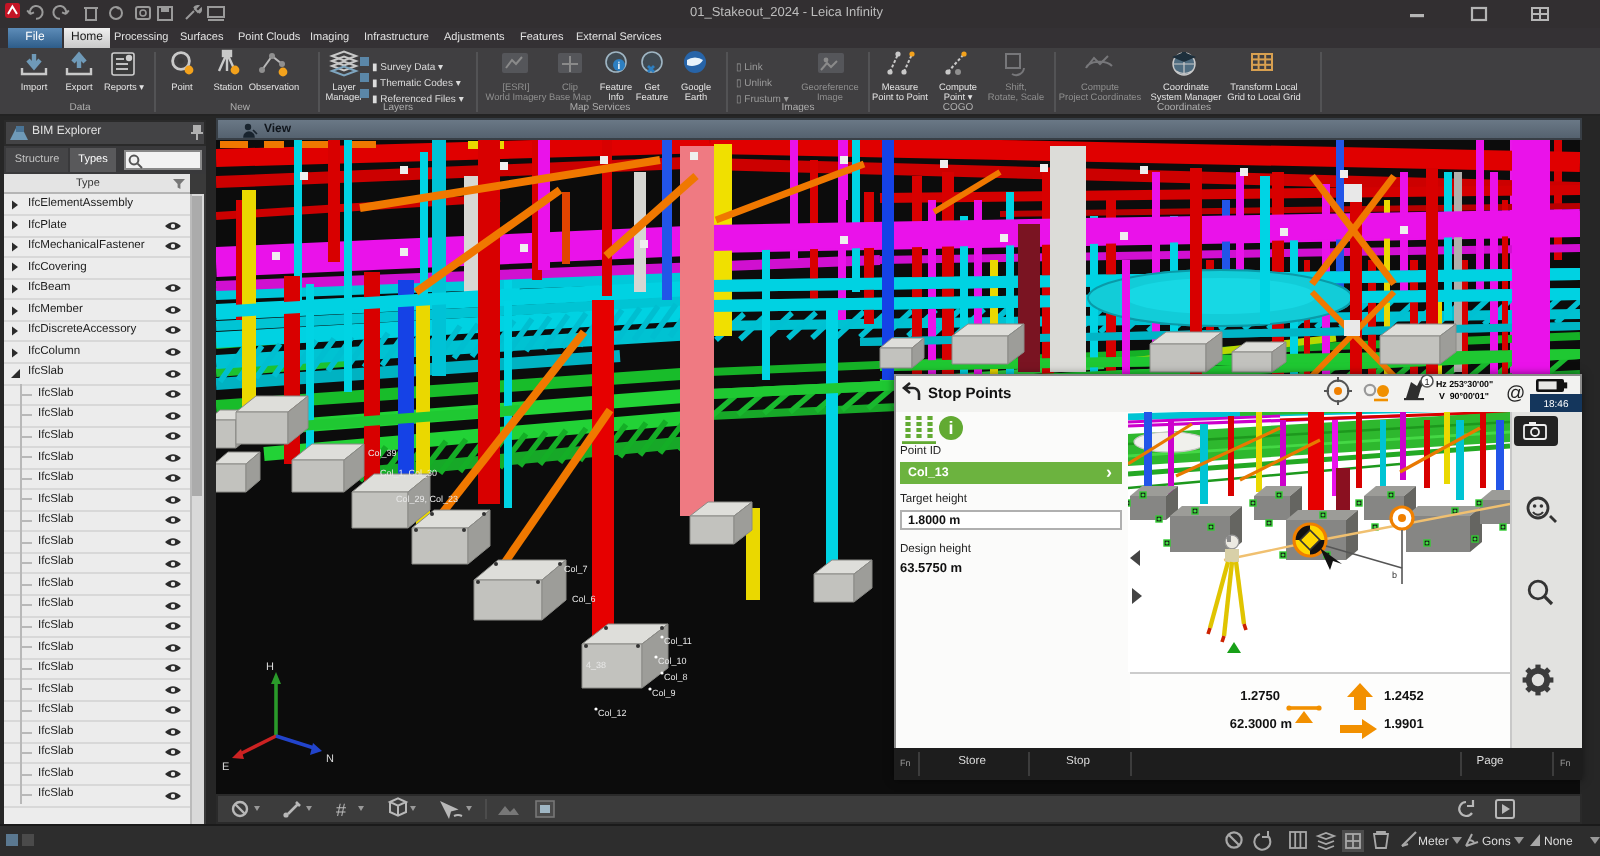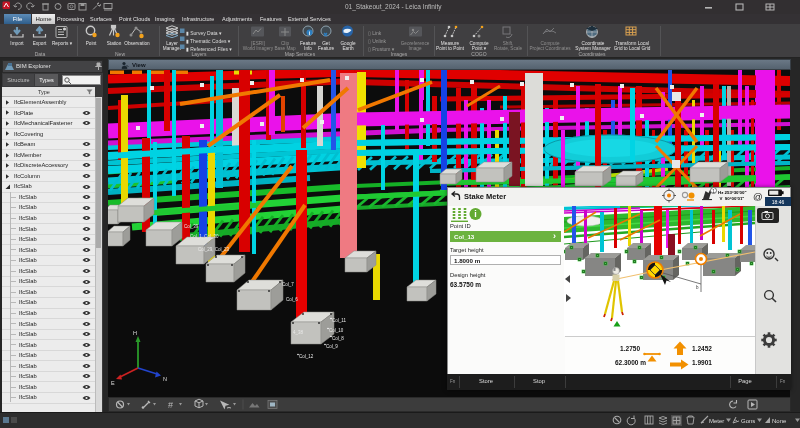--- a/index.html
+++ b/index.html
@@ -806,21 +806,21 @@
 </g>
 <text x="133" y="335" font-size="5.5" fill="#ddd" font-family="Liberation Sans">H</text>
 <text x="111" y="385" font-size="5.5" fill="#ddd" font-family="Liberation Sans">E</text>
 <text x="163" y="381" font-size="5.5" fill="#ddd" font-family="Liberation Sans">N</text>
 </svg>
 <div class="a" style="left:447px;top:187px;width:344px;height:203px;background:#fbfbfa;border:1px solid #8a8a8a;box-shadow:0 0 4px rgba(0,0,0,0.5);"></div>
 <div class="a" style="left:448px;top:188px;width:342px;height:18px;background:#f2f2f0;"></div>
 <svg class="a" style="left:449px;top:190px" width="13" height="13" viewBox="0 0 13 13">
     <path d="M10.5 10 v-3 a3 3 0 0 0 -3 -3 h-4 m2.5 -2.5 L3 4 l3 2.5" stroke="#222" stroke-width="1.3" fill="none"></path>
   </svg>
-<div class="t" style="left:464px;top:191.5px;font-size:7.5px;font-weight:bold;color:#111;">Stake Meter</div>
+<div class="t" style="left:464px;top:191.5px;font-size:7.5px;font-weight:bold;color:#111;">Stop Points</div>
 <svg class="a" style="left:660px;top:186px" width="131" height="20" viewBox="0 0 131 20">
 <circle cx="9" cy="9.5" r="5.2" fill="none" stroke="#555" stroke-width="1"></circle>
     <circle cx="9" cy="9.5" r="2" fill="#f08000"></circle>
     <g stroke="#555" stroke-width="1">
       <line x1="9" y1="2.5" x2="9" y2="5"></line>
       <line x1="9" y1="14" x2="9" y2="16.5"></line>
       <line x1="2" y1="9.5" x2="4.5" y2="9.5"></line>
       <line x1="13.5" y1="9.5" x2="16" y2="9.5"></line>
     </g>
 <circle cx="25" cy="9" r="2.6" fill="none" stroke="#999" stroke-width="1.1"></circle>

